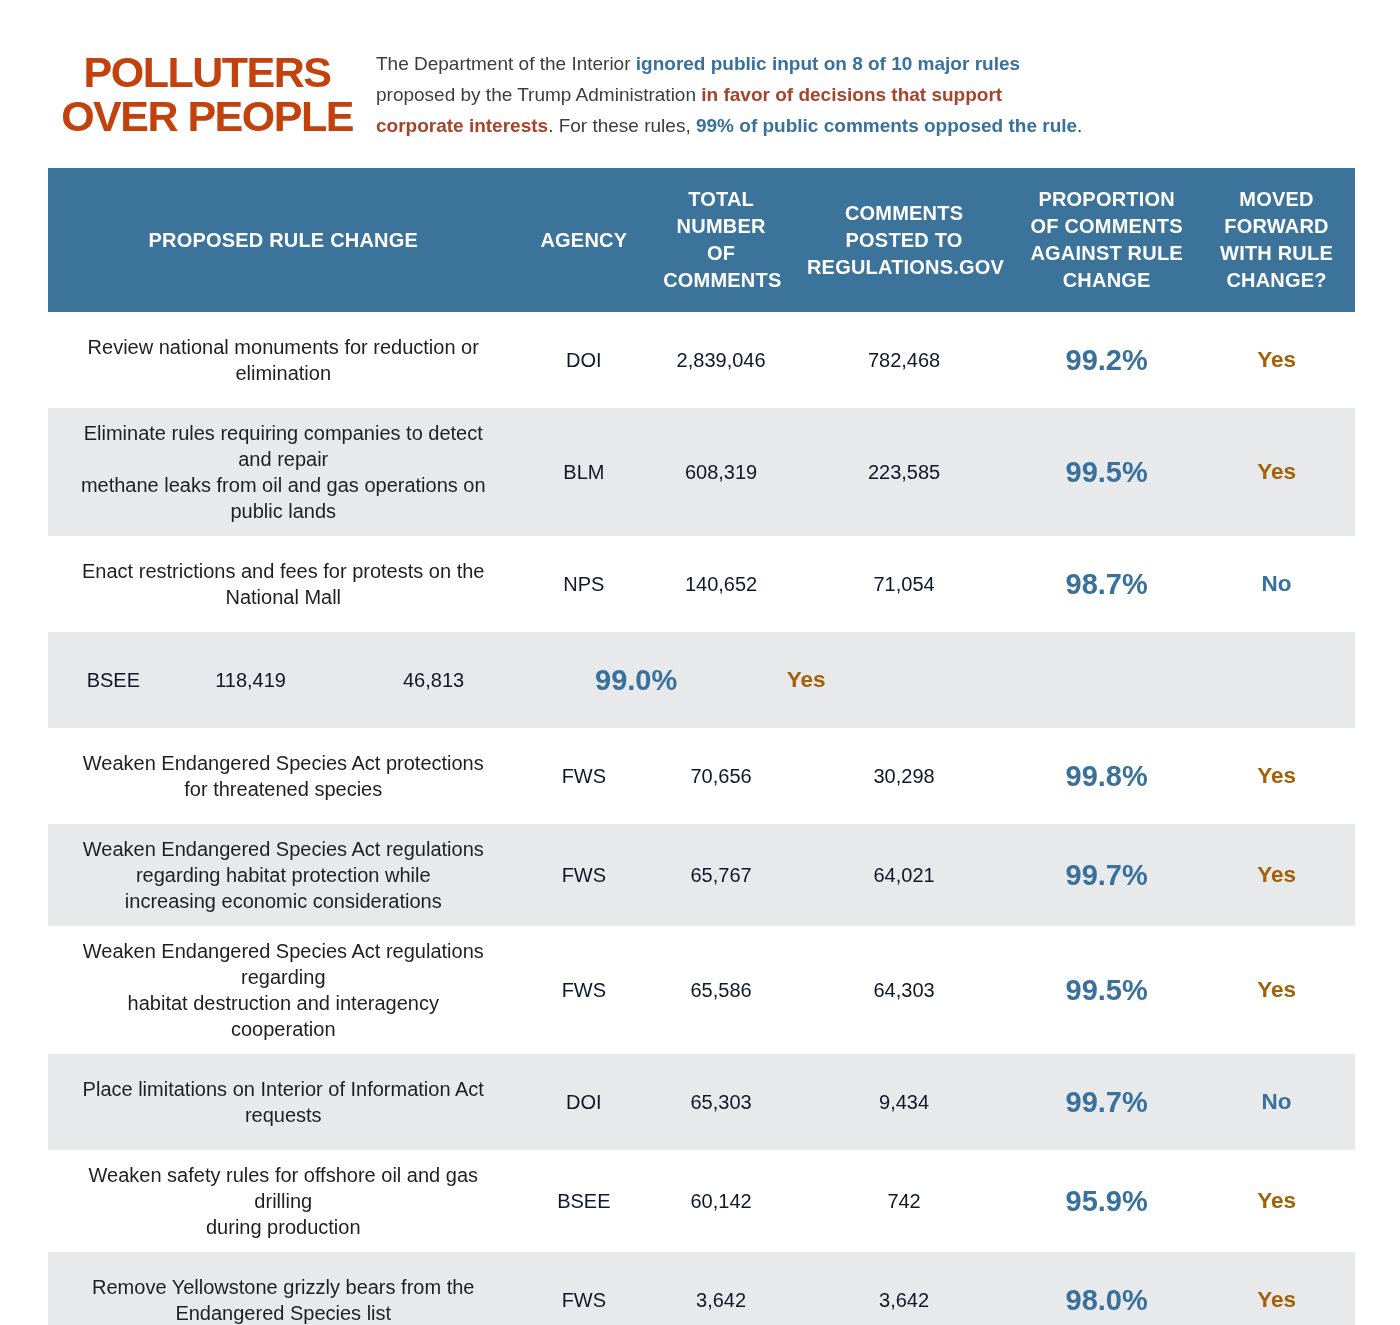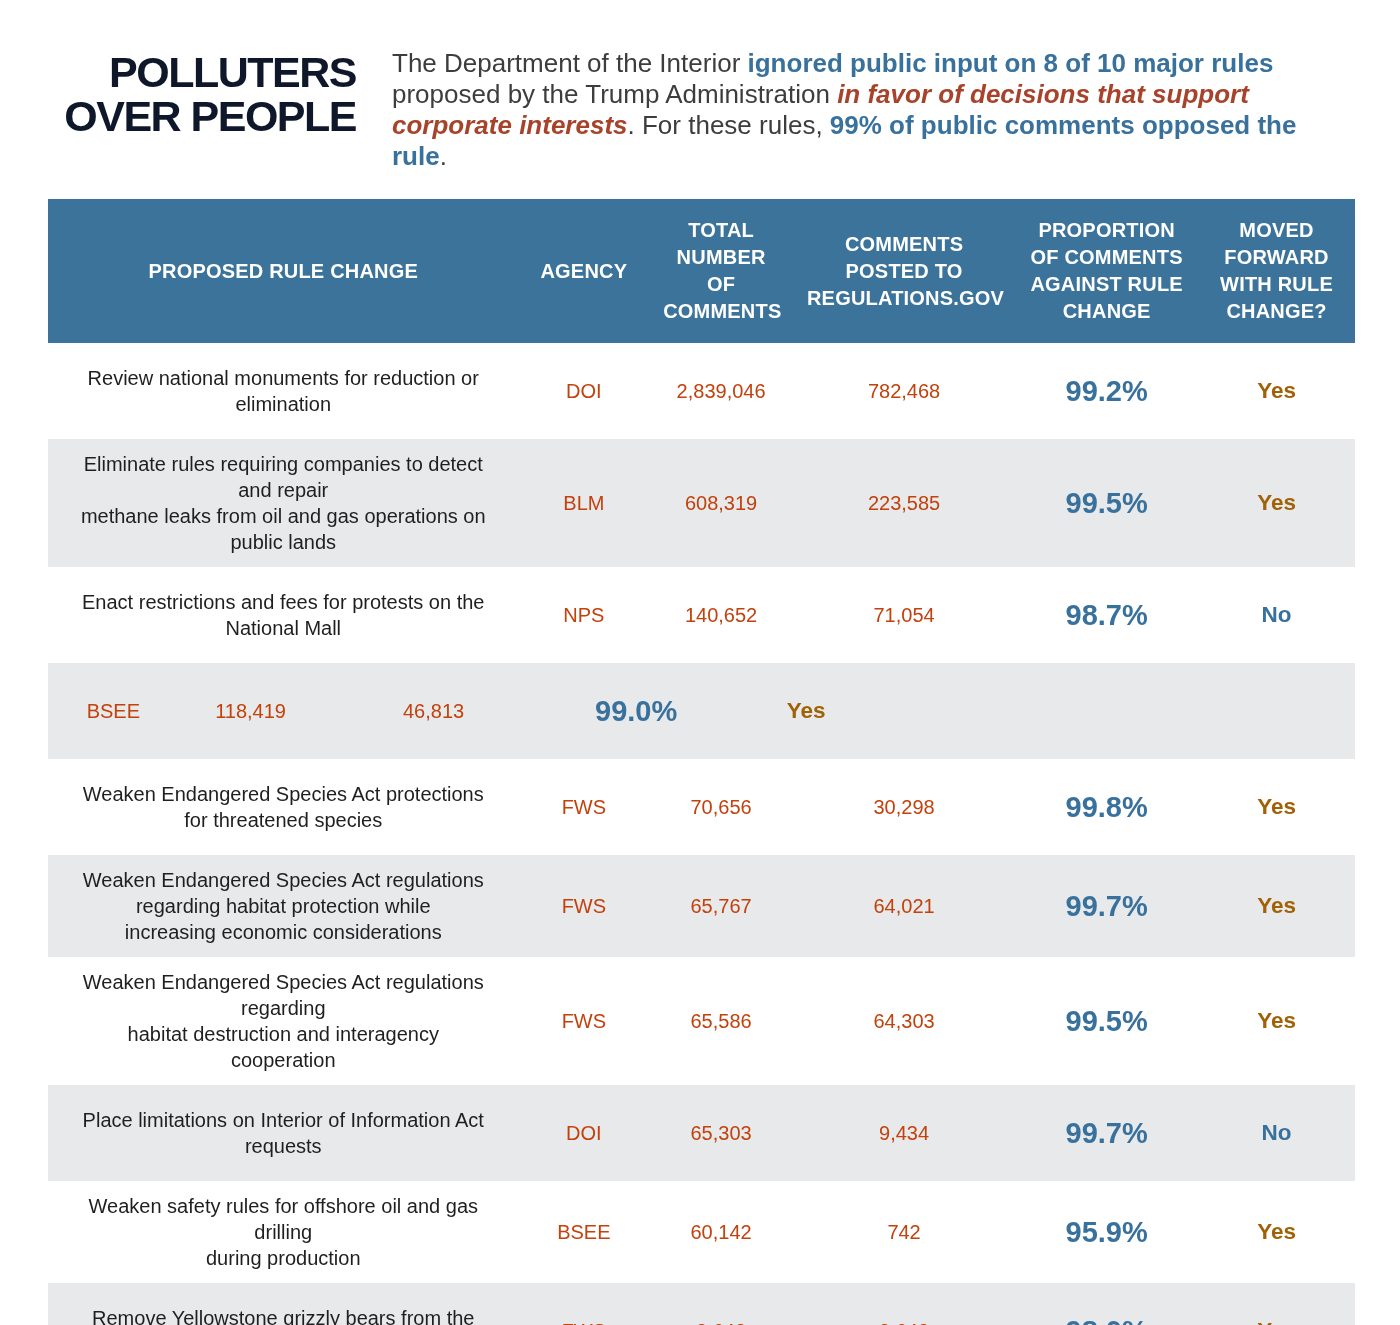--- a/index.html
+++ b/index.html
@@ -16,38 +16,37 @@
   
   .top {
     display: flex;
     align-items: flex-start;
     padding: 46px 45px 0 58px;
     gap: 20px;
   }
   .brand-title {
     width: 298px;
     flex: 0 0 298px;
-    text-align: right;
-    color: #0f172a;
+    text-align: center;
+    color: #c2410c;
     font-weight: bold;
     font-size: 43px;
     line-height: 44px;
     letter-spacing: -1.5px;
     padding-top: 4px;
   }
   .intro {
     flex: 1;
-    font-size: 26px;
+    font-size: 19px;
     line-height: 31px;
     color: #3d3d3f;
     padding-top: 2px;
-    margin-left: 16px;
   }
   .accent-blue { color: #39719D; font-weight: bold; }
-  .accent-red  { color: #A8432B; font-weight: bold; font-style: italic; }
+  .accent-red  { color: #A8432B; font-weight: bold; }
 
   
   .table {
     margin: 27px 45px 0 48px;
   }
   .thead {
     background: #3C739B;
     display: flex;
     align-items: center;
     min-height: 144px;
@@ -79,21 +78,21 @@
     font-size: 20px;
     line-height: 26px;
     white-space: pre-line;
     padding: 12px 30px;
     color: #1f1f21;
   }
   .row .col-agency,
   .row .col-total,
   .row .col-posted {
     font-size: 20px;
-    color: #c2410c;
+    color: #0f172a;
   }
   .row .col-against {
     font-size: 29px;
     font-weight: bold;
     color: #39719D;
   }
   .row .col-moved {
     font-size: 22.5px;
     font-weight: bold;
   }

